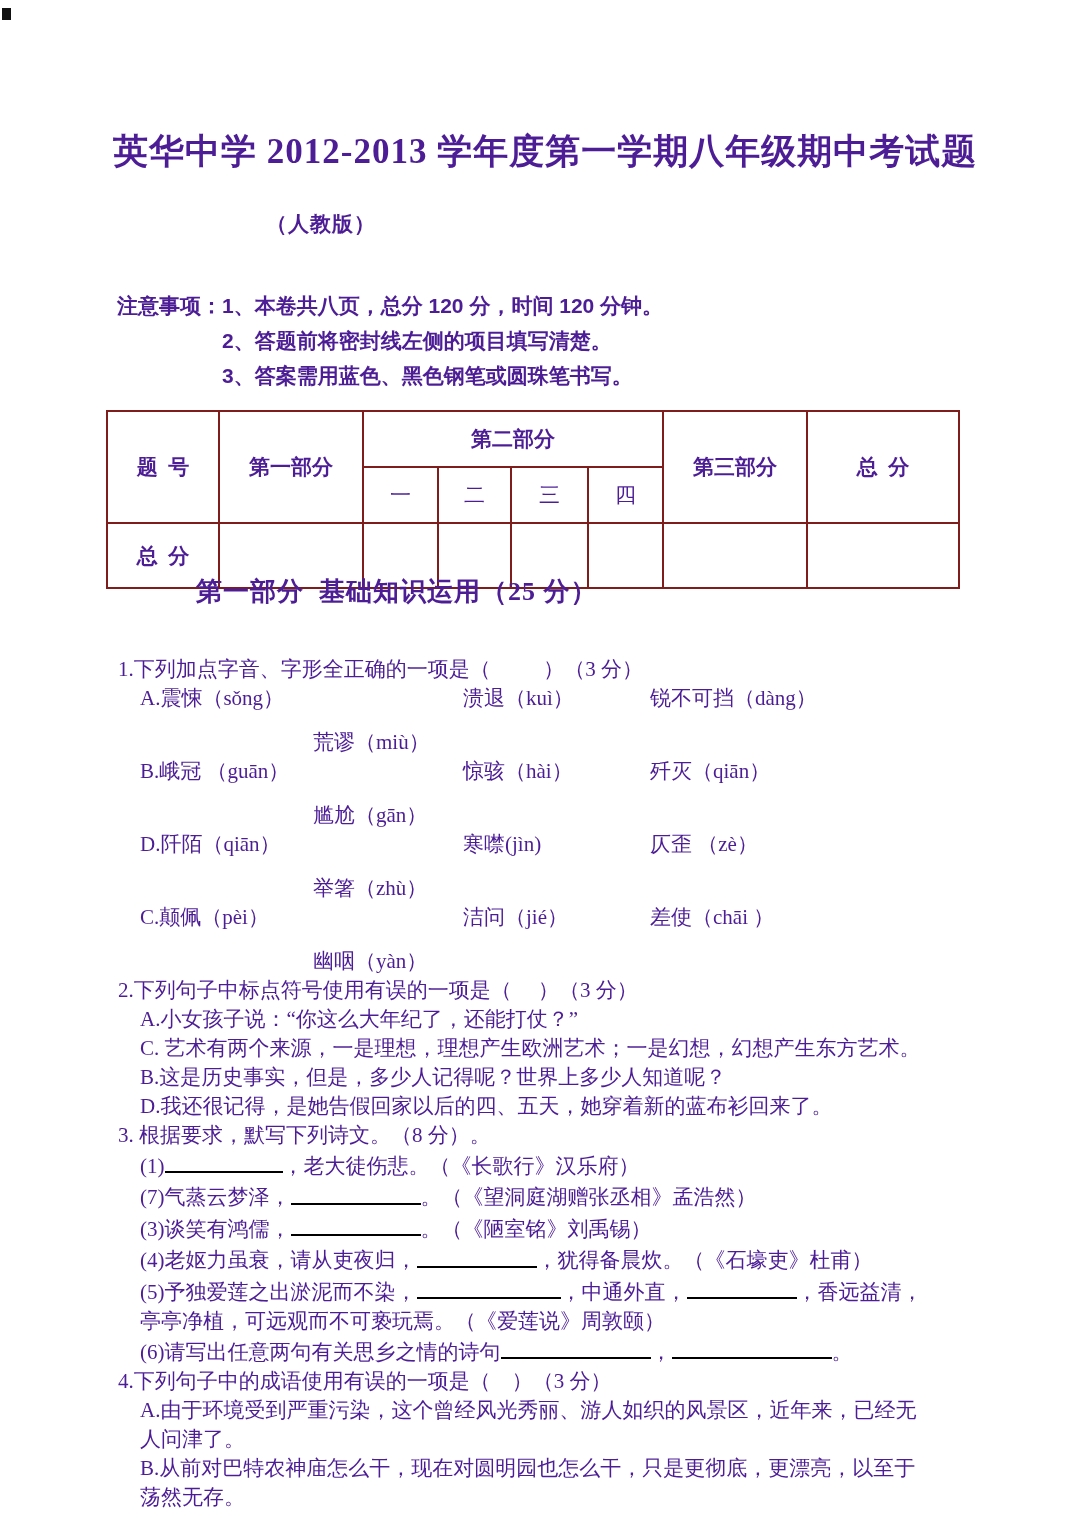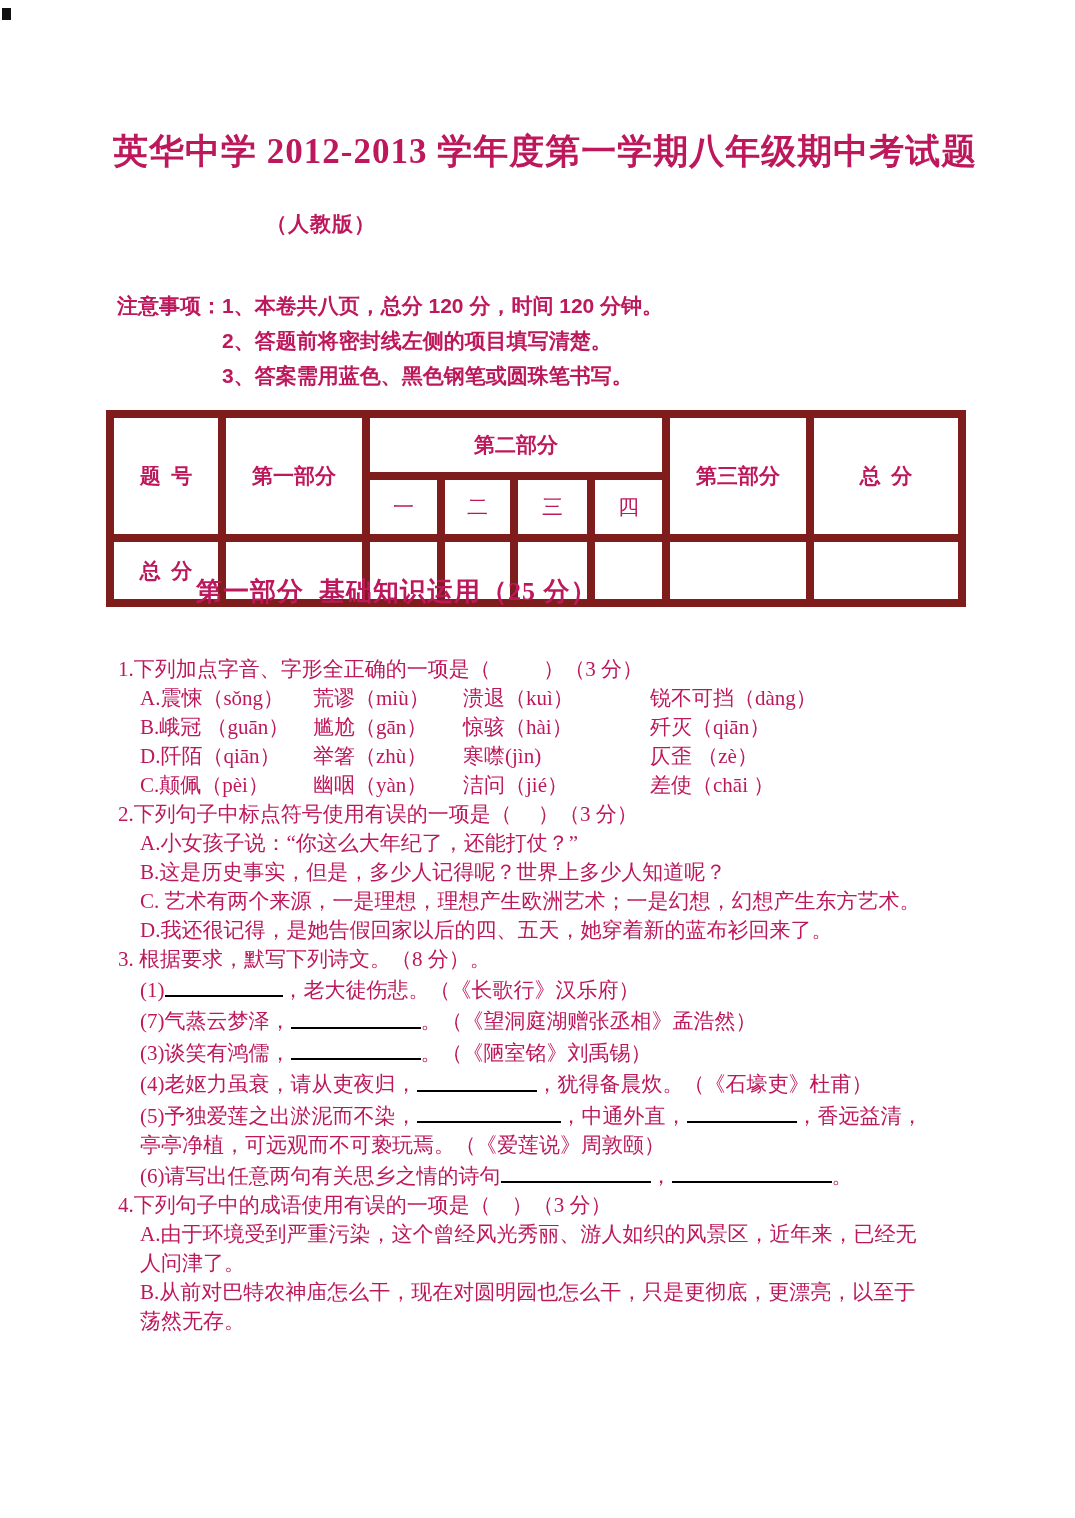--- a/index.html
+++ b/index.html
@@ -1,18 +1,18 @@
 <!DOCTYPE html>
 <html><head>
 <meta charset="utf-8">
 <style>
   html,body { margin:0; padding:0; background:#fff; }
   .page {
     position:relative; width:1075px; height:1518px; background:#ffffff;
-    color:#be185d; font-family:"Liberation Serif", serif; overflow:hidden;
+    color:#4c1d95; font-family:"Liberation Serif", serif; overflow:hidden;
   }
   .scan-mark { position:absolute; left:2px; top:8px; width:9px; height:12px; background:#111; }
 
   .title {
     position:absolute; left:113px; top:128px;
     font-size:35px; font-weight:bold; letter-spacing:1px; white-space:pre;
   }
   .subtitle-row {
     position:absolute; left:262px; top:210px;
     display:flex; align-items:flex-end;
@@ -27,21 +27,21 @@
     font-size:21px; line-height:35px;
   }
   .notice-label { white-space:pre; }
   .notice-items div { white-space:pre; }
 
   table.score-table {
     position:absolute; left:106px; top:410px;
     border-collapse:collapse; table-layout:fixed;
   }
   table.score-table td {
-    border:8px solid #7f1d1d; text-align:center; vertical-align:middle;
+    border:2px solid #7f1d1d; text-align:center; vertical-align:middle;
     font-size:21px; padding:13px; white-space:pre; overflow:hidden;
   }
   td.b { font-weight:bold; }
   td.cell-two { text-align:right; padding-right:16px; }
   td.cell-four { text-align:left; vertical-align:top; padding:3px 0 0 7px; font-size:17px; font-weight:normal; }
   tr.r1 { height:43px; } tr.r2 { height:45px; } tr.r3 { height:65px; }
 
   .section-heading {
     position:absolute; left:196px; top:574px;
     font-size:26px; font-weight:bold; white-space:pre; letter-spacing:1px;
@@ -49,21 +49,21 @@
 
   .qbody {
     position:absolute; left:103px; top:655px; width:920px;
     font-size:21px; line-height:29px;
   }
   .line { white-space:pre-wrap; }
   .stem { padding-left:15px; }
   .opt  { padding-left:37px; }
   .q1row { display:flex; padding-left:37px; }
   .q1row .c1 { width:173px; white-space:pre; }
-  .q1row .c2 { width:150px; white-space:pre; }
+  .q1row .c2 { width:150px; white-space:pre;margin-top:44px; }
   .q1row .c3 { width:187px; white-space:pre; }
   .q1row .c4 { white-space:pre; }
   .blank {
     display:inline-block; border-bottom:2px solid #000;
     height:1.02em; vertical-align:baseline;
   }
 </style>
 </head>
 <body>
 
@@ -150,22 +150,22 @@
     </div>
     <div class="line q1row">
       <span class="c1">C.颠佩（pèi）</span>
       <span class="c2">幽咽（yàn）</span>
       <span class="c3">洁问（jié）</span>
       <span class="c4">差使（chāi ）</span>
     </div>
 
     <div class="line stem">2.下列句子中标点符号使用有误的一项是（     ）（3 分）</div>
     <div class="line opt">A.小女孩子说：“你这么大年纪了，还能打仗？”</div>
+    <div class="line opt">C. 艺术有两个来源，一是理想，理想产生欧洲艺术；一是幻想，幻想产生东方艺术。</div>
     <div class="line opt">B.这是历史事实，但是，多少人记得呢？世界上多少人知道呢？</div>
-    <div class="line opt">C. 艺术有两个来源，一是理想，理想产生欧洲艺术；一是幻想，幻想产生东方艺术。</div>
     <div class="line opt">D.我还很记得，是她告假回家以后的四、五天，她穿着新的蓝布衫回来了。</div>
 
     <div class="line stem">3. 根据要求，默写下列诗文。（8 分）。</div>
     <div class="line opt"><span>(1)</span><span class="blank" style="width: 118px;"></span><span>，老大徒伤悲。（《长歌行》汉乐府）</span></div>
     <div class="line opt"><span>(7)气蒸云梦泽，</span><span class="blank" style="width: 130px;"></span><span>。（《望洞庭湖赠张丞相》孟浩然）</span></div>
     <div class="line opt"><span>(3)谈笑有鸿儒，</span><span class="blank" style="width: 130px;"></span><span>。（《陋室铭》刘禹锡）</span></div>
     <div class="line opt"><span>(4)老妪力虽衰，请从吏夜归，</span><span class="blank" style="width: 120px;"></span><span>，犹得备晨炊。（《石壕吏》杜甫）</span></div>
     <div class="line opt"><span>(5)予独爱莲之出淤泥而不染，</span><span class="blank" style="width: 144px;"></span><span>，中通外直，</span><span class="blank" style="width: 110px;"></span><span>，香远益清，</span></div>
     <div class="line opt"><span>亭亭净植，可远观而不可亵玩焉。（《爱莲说》周敦颐）</span></div>
     <div class="line opt"><span>(6)请写出任意两句有关思乡之情的诗句</span><span class="blank" style="width: 150px;"></span><span>，</span><span class="blank" style="width: 160px;"></span><span>。</span></div>

